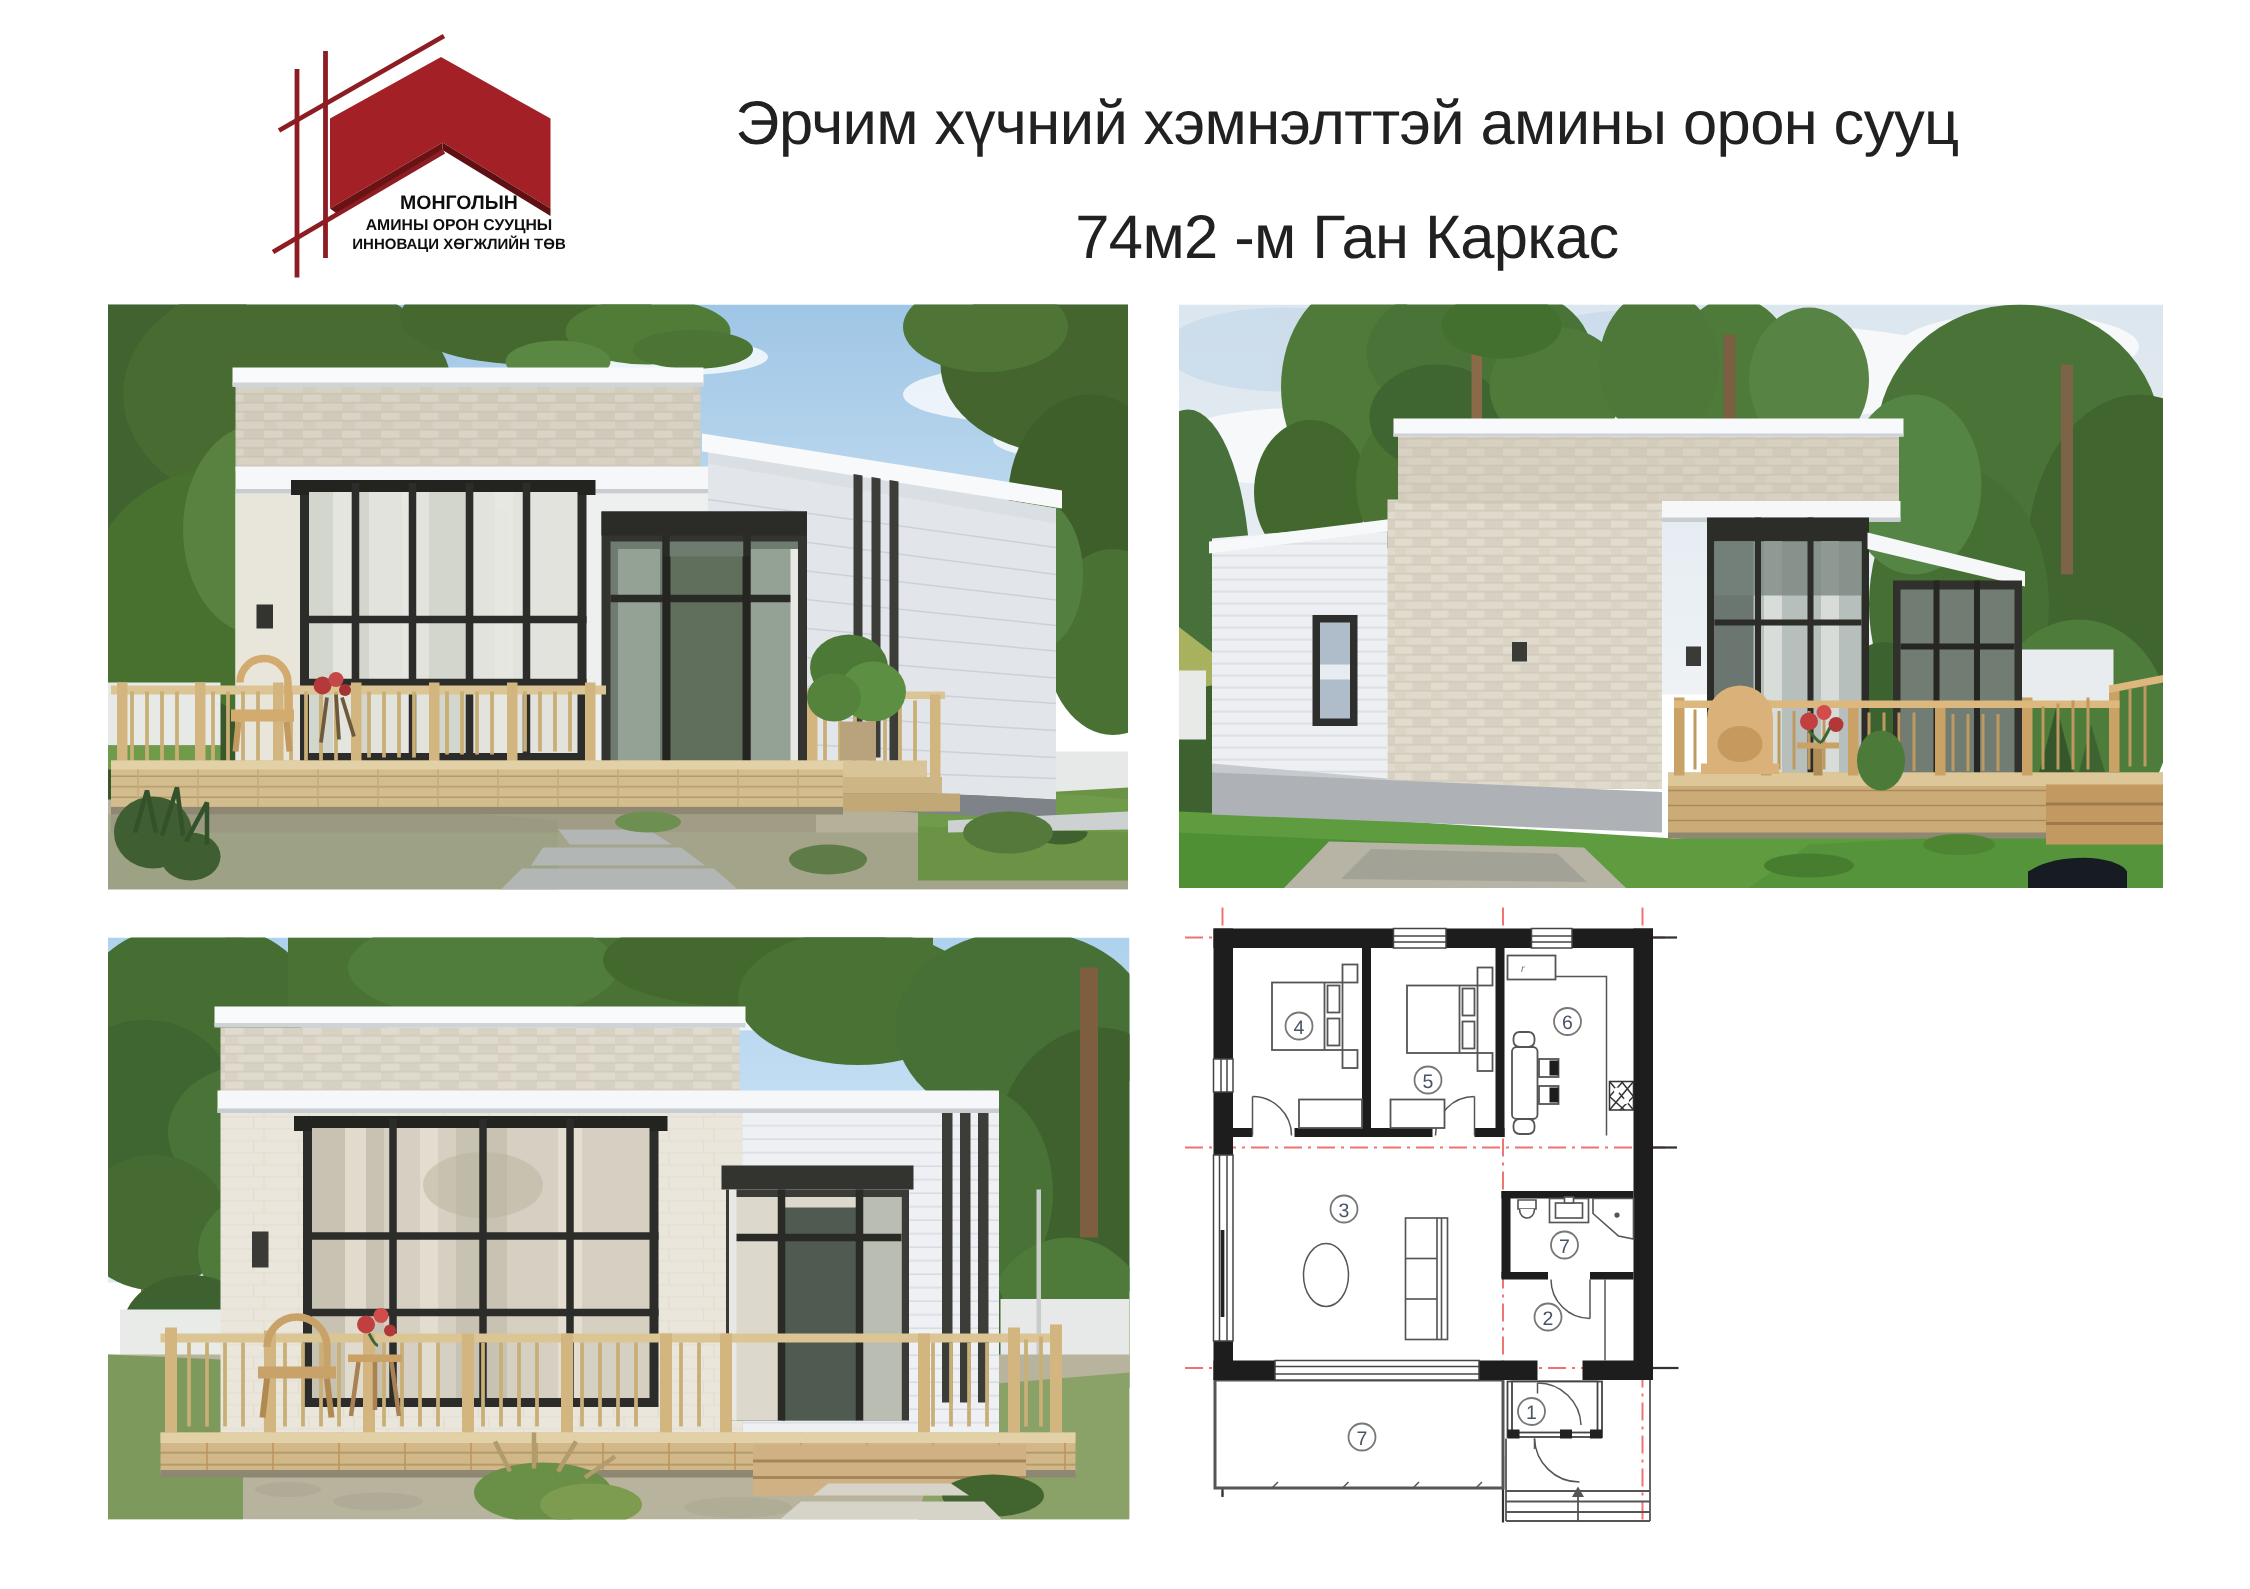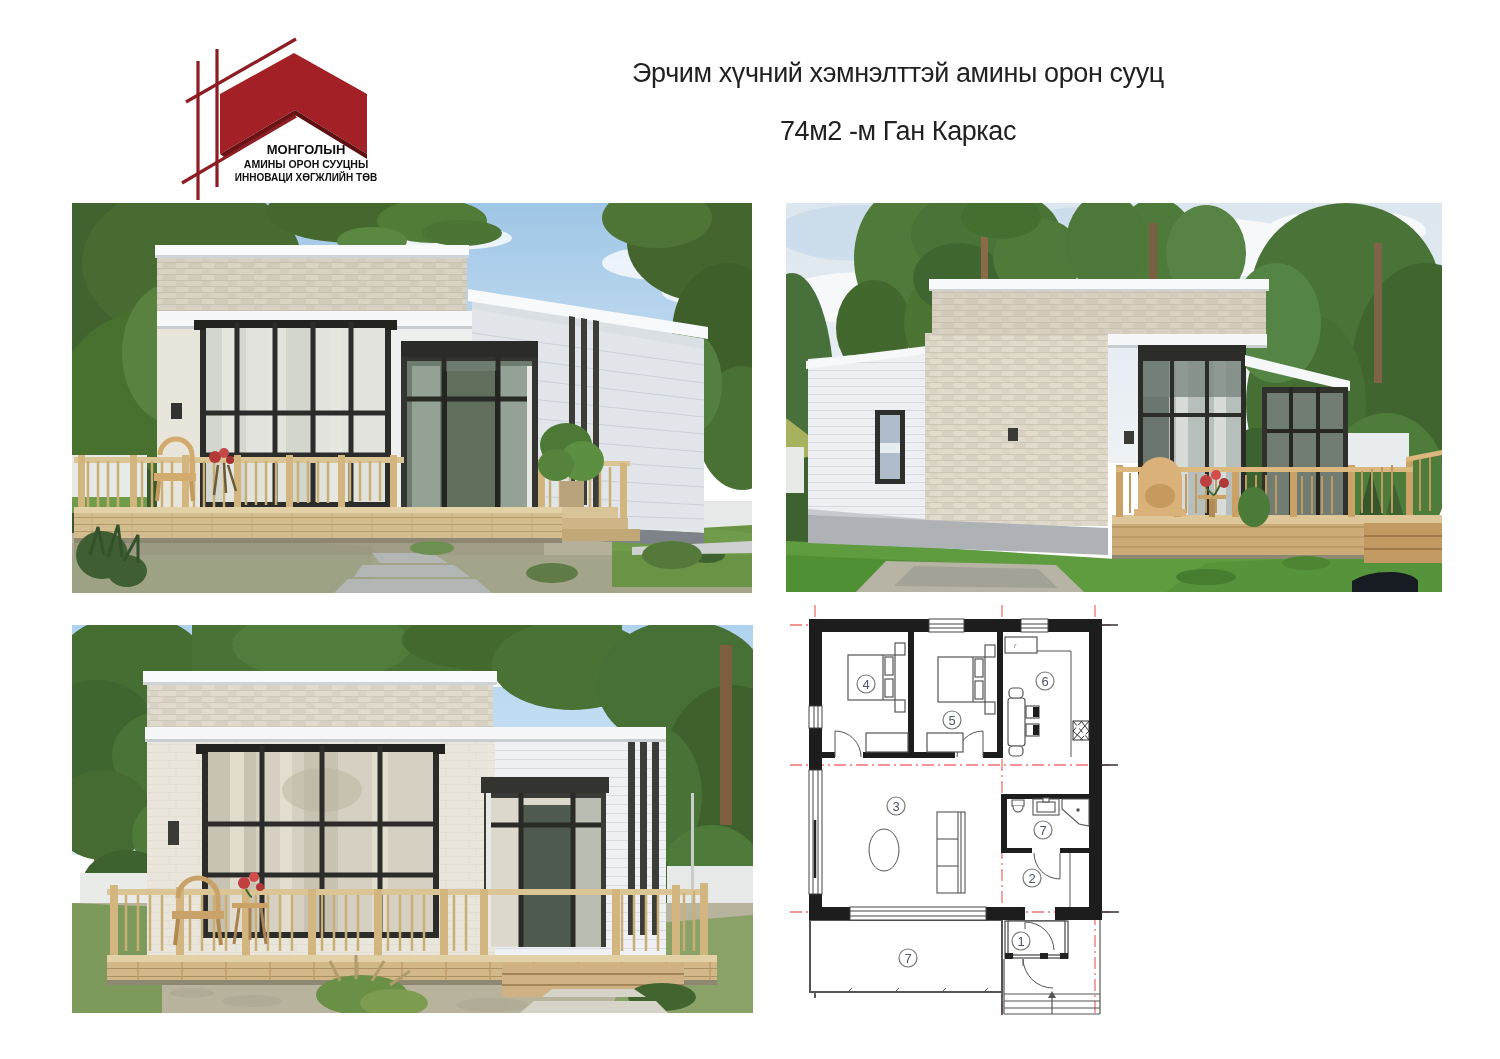--- a/index.html
+++ b/index.html
@@ -1,40 +1,40 @@
 <!DOCTYPE html>
 <html><head><meta charset="utf-8"><title>74m2</title>
 <style>
 html,body{margin:0;padding:0;background:#fff;}
 body{width:1500px;height:1059px;position:relative;overflow:hidden;font-family:"Liberation Sans",sans-serif;}
 .abs{position:absolute;}
 </style></head>
 <body>
 
-<div class="abs" style="left:180px;top:35px;width:200px;height:170px;">
+<div class="abs" style="left:180px;top:20px;width:200px;height:170px;">
 <svg width="200" height="170" viewBox="0 0 200 170">
 
 <g stroke="#8d1d22" stroke-width="3.2" fill="none">
 <line x1="18" y1="26" x2="18" y2="165"></line>
 <line x1="37" y1="14" x2="37" y2="152"></line>
 <line x1="6" y1="67" x2="116" y2="4"></line>
 <line x1="2" y1="148" x2="116" y2="81"></line>
 </g>
 
 <path d="M40 59 L114 18 L187 59 L187 119 L115 75 L40 119 Z" fill="#a32126"></path>
 <path d="M115 75 L187 119 L187 124 L115 80 Z" fill="#5e1013"></path>
 <path d="M40 119 L115 75 L115 80 L44 122 Z" fill="#6b1215"></path>
 
 <text x="126" y="119" font-size="13" font-weight="bold" fill="#0e0e0e" text-anchor="middle">МОНГОЛЫН</text>
 <text x="126" y="133" font-size="10.5" font-weight="bold" fill="#0e0e0e" text-anchor="middle">АМИНЫ ОРОН СУУЦНЫ</text>
 <text x="126" y="146" font-size="10" font-weight="bold" fill="#0e0e0e" text-anchor="middle">ИННОВАЦИ ХӨГЖЛИЙН ТӨВ</text>
 </svg>
 </div>
 
-<div class="abs" style="left:418px;top:44px;width:960px;text-align:center;color:#212121;font-size:27px;line-height:58px;letter-spacing:-0.4px;">
+<div class="abs" style="left:418px;top:44px;width:960px;text-align:center;color:#212121;font-size:41px;line-height:76px;letter-spacing:-0.4px;">
 Эрчим хүчний хэмнэлттэй амины орон сууц<br>74м2 -м Ган Каркас
 </div>
 
 <svg id="p1" class="abs" style="left:72px;top:203px" width="680" height="390" viewBox="0 0 680 390">
 <defs>
 <linearGradient id="sky1" x1="0" y1="0" x2="0" y2="1">
 <stop offset="0" stop-color="#9fc6e6"></stop>
         <stop offset="0.6" stop-color="#c0daef"></stop>
         <stop offset="1" stop-color="#e0ecf6"></stop>
 </linearGradient>

